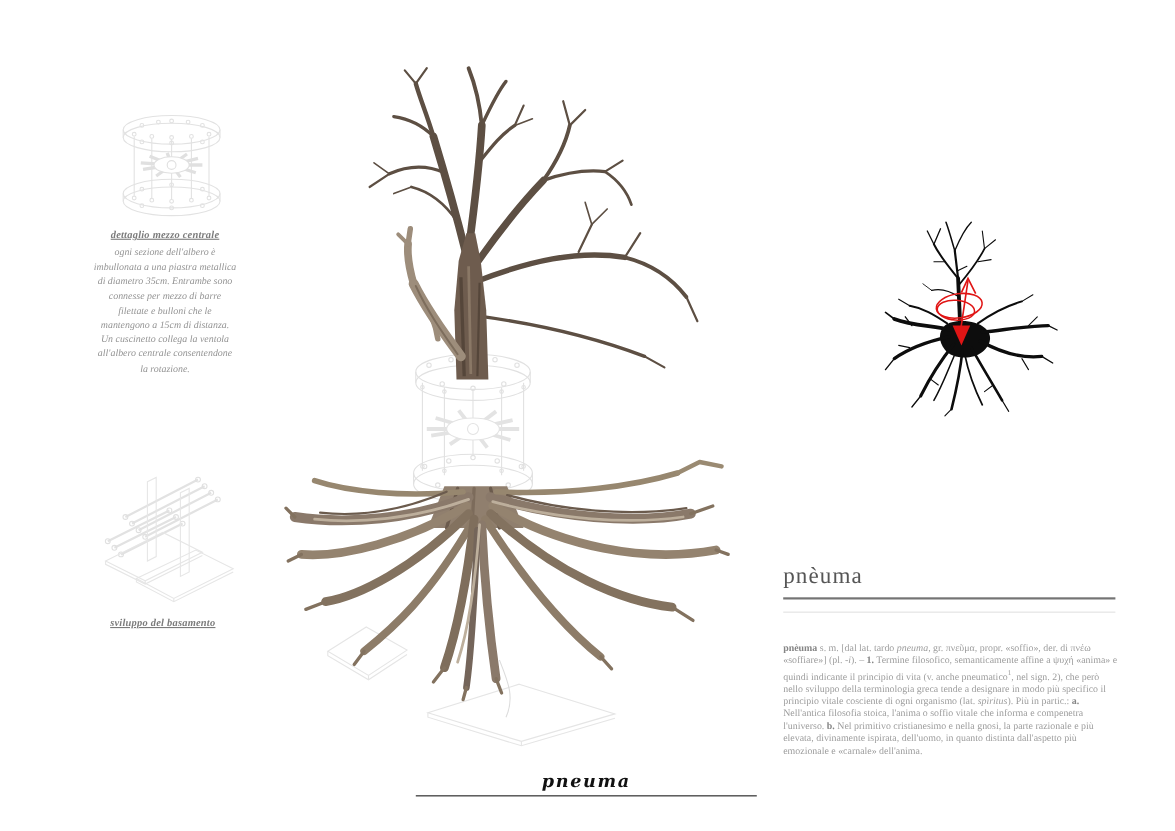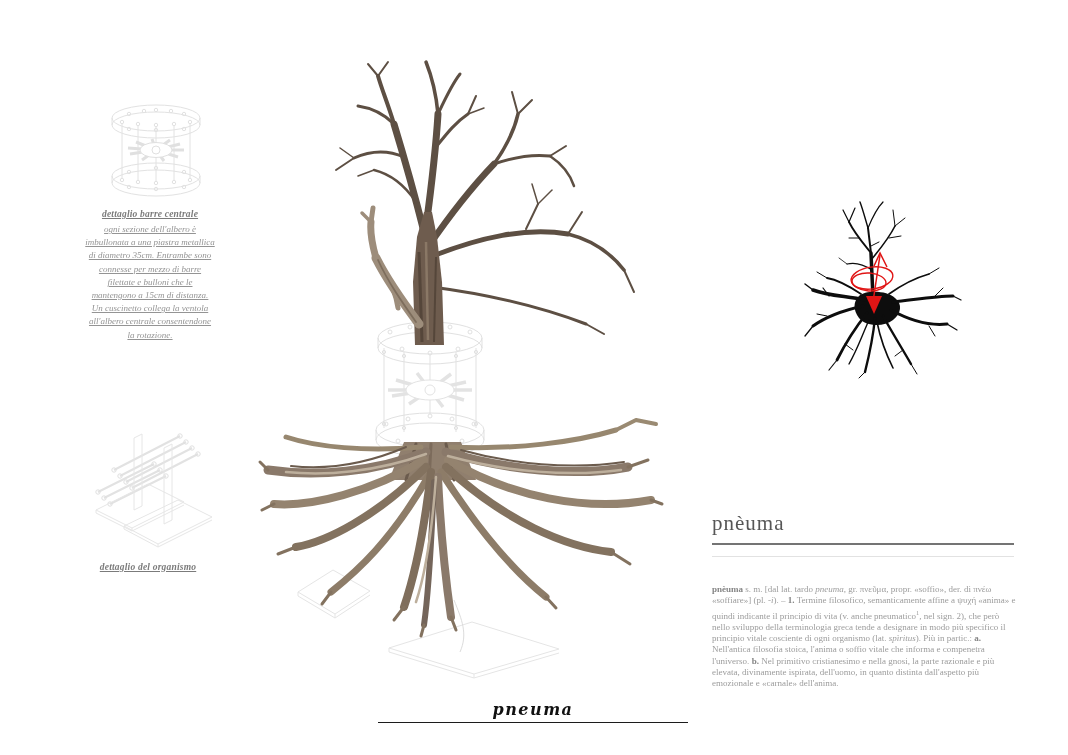--- a/index.html
+++ b/index.html
@@ -13,21 +13,21 @@
 
   
   .detail { position:absolute; text-align:center; color:#939393; }
   .detail-heading {
     font-size:9.5px; font-weight:bold; font-style:italic;
     text-decoration:underline; color:#7b7b7b; letter-spacing:.2px;
     margin-bottom:4px;
   }
   .detail-body {
     font-size:9px; font-style:italic; line-height:13.2px;
-    white-space:pre-line; color:#949494;text-decoration:underline;
+    white-space:pre-line; color:#949494;
   }
   #detail-node { left:72px; top:209px; width:156px; }
   #detail-base { left:68px; top:562px; width:160px; }
 
   
   #dict { position:absolute; left:712px; top:511px; width:302px; }
   #dict-title {
     font-size:21px; font-weight:normal; color:#565656;
     letter-spacing:1px; padding-bottom:7px;
     border-bottom:2px solid #747474;
@@ -110,21 +110,21 @@
       <circle cx="33" cy="76" r="1.7"></circle>
         <circle cx="60" cy="72" r="1.7"></circle>
         <circle cx="88" cy="76" r="1.7"></circle>
       <circle cx="33" cy="91" r="1.7"></circle>
         <circle cx="60" cy="93" r="1.7"></circle>
         <circle cx="88" cy="91" r="1.7"></circle>
     </g>
   </svg>
 
   <div class="detail" id="detail-node">
-    <div class="detail-heading">dettaglio barre centrale</div>
+    <div class="detail-heading">dettaglio mezzo centrale</div>
     <div class="detail-body">ogni sezione dell'albero è
 imbullonata a una piastra metallica
 di diametro 35cm. Entrambe sono
 connesse per mezzo di barre
 filettate e bulloni che le
 mantengono a 15cm di distanza.
 Un cuscinetto collega la ventola
 all'albero centrale consentendone
 la rotazione.</div>
   </div>
@@ -161,21 +161,21 @@
     </g>
     <g>
       <path d="M12,92 L64,66 L100,84 L48,110 Z"></path>
       <path d="M12,92 L12,95 L48,113 L100,87 M48,110 L48,113"></path>
       <path d="M40,108 L94,82 L128,99 L74,126 Z"></path>
       <path d="M40,108 L40,111 L74,129 L128,102 M74,126 L74,129"></path>
     </g>
   </svg>
 
   <div class="detail" id="detail-base">
-    <div class="detail-heading">dettaglio del organismo</div>
+    <div class="detail-heading">sviluppo del basamento</div>
   </div>
 
   <svg id="main-tree" style="left:256px; top:52px;" width="420" height="660" viewBox="0 0 420 660" fill="none">
 
     <g stroke="#e5e5e5" stroke-width="1">
       <path d="M77,518 L114,539 L79,562 L42,540 Z"></path>
       <path d="M42,540 L42,544 L79,566 L114,543 M79,562 L79,566"></path>
       <path d="M216,570 L303,597 L218,622 L133,596 Z"></path>
       <path d="M133,596 L133,600 L218,626 L303,601 M218,622 L218,626"></path>
       <path d="M198,548 C206,568 212,582 204,600" stroke="#dcdcdc"></path>

